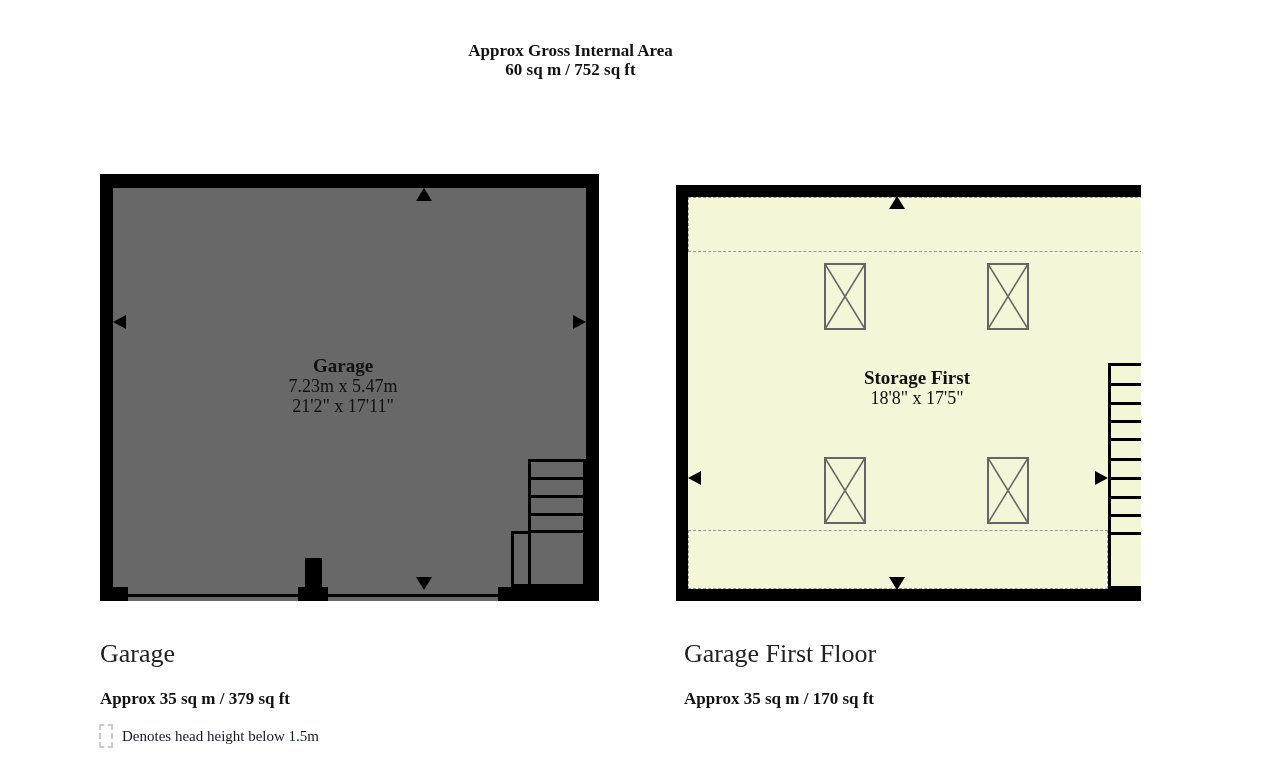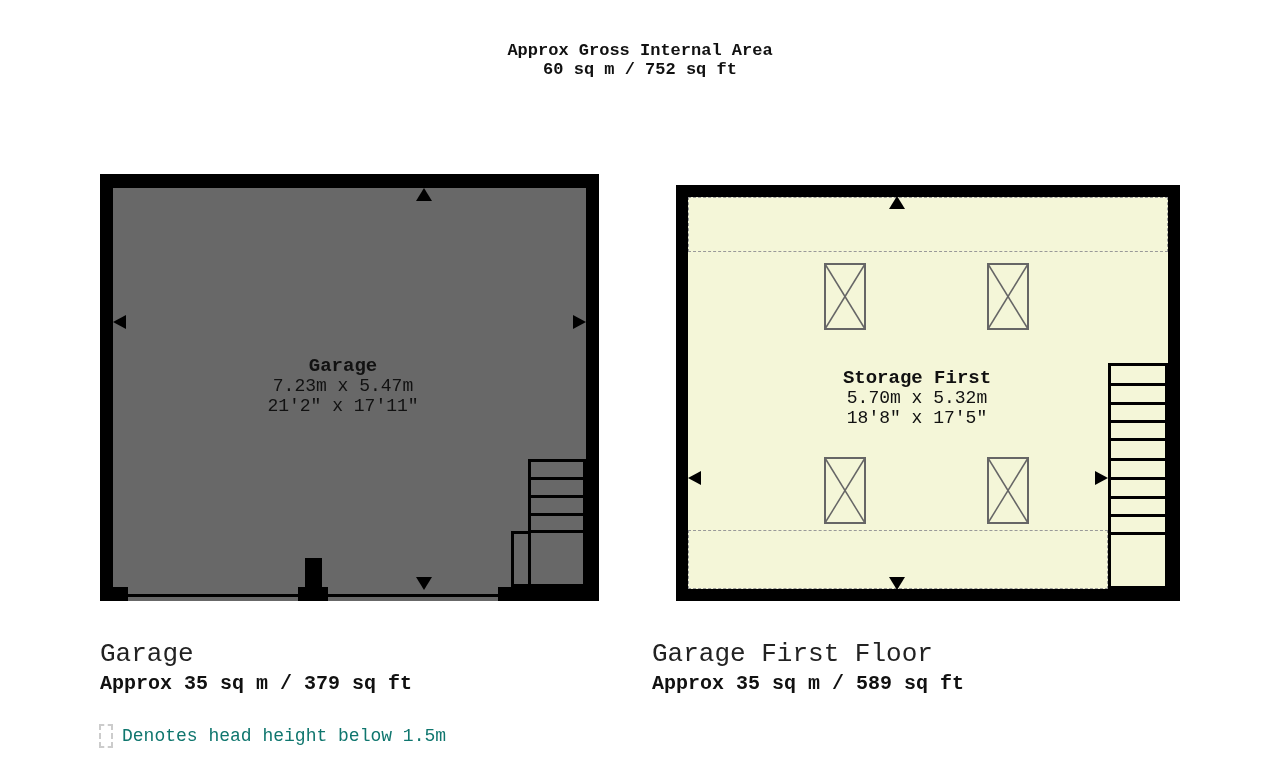--- a/index.html
+++ b/index.html
@@ -1,17 +1,17 @@
 <!DOCTYPE html>
 <html style="--wall: #000000; --ground-floor-fill: #686868; --first-floor-fill: #f4f6d8; --head-height-dash: #999999; --truss-outline: #666666; --legend-dash: #cccccc;"><head>
 <meta charset="utf-8">
 <style>
   html,body{margin:0;padding:0;background:#fff;}
-  .page{position:relative;width:1280px;height:760px;background:#ffffff;
-        font-family:Liberation Mono, monospace;color:#000;overflow:hidden;}
+  .page{position:relative;width:1141px;height:760px;background:#ffffff;
+        font-family:Liberation Serif, serif;color:#000;overflow:hidden;}
 
   
   .header{position:absolute;left:0;top:41px;width:100%;text-align:center;
           font-weight:bold;font-size:17px;line-height:19px;color:#111;}
 
   
   .plan{position:absolute;}
   .plan-ground{left:100px;top:174px;width:499px;height:427px;background:var(--ground-floor-fill,#686868);}
   .plan-first{left:676px;top:185px;width:504px;height:416px;background:var(--first-floor-fill,#f4f6d8);}
   .wall{position:absolute;background:var(--wall,#000);}
@@ -38,26 +38,26 @@
   
   .head-strip{position:absolute;box-sizing:border-box;border:1px dashed var(--head-height-dash,#999);}
   .strip-top{left:12px;top:12px;width:480px;height:55px;}
   .strip-bottom{left:12px;top:345px;width:420px;height:59px;}
 
   .truss{position:absolute;width:42px;height:67px;}
 
   
   .caption{position:absolute;color:#111;}
   .caption .ctitle{font-size:26px;line-height:28px;color:#222;}
-  .caption .carea{font-weight:bold;font-size:20px;margin-top:4px;}
+  .caption .carea{font-weight:bold;font-size:17px;margin-top:21px;}
 
   
   .legend{position:absolute;left:99px;top:724px;display:flex;align-items:center;}
   .legend-box{width:10px;height:20px;border:2px dashed var(--legend-dash,#ccc);margin-right:9px;}
-  .legend-text{font-size:18px;color:#0f766e;}
+  .legend-text{font-size:15px;color:#0f172a;}
 </style>
 </head>
 <body>
 
 <div class="page">
 
   <div class="header">
     <div>Approx Gross Internal Area</div>
     <div>60 sq m / 752 sq ft</div>
   </div>
@@ -139,32 +139,31 @@
       <div class="tread" style="top:166px;"></div>
     </div>
 
     <div class="arr arr-up" style="left:213px;top:11px;"></div>
     <div class="arr arr-left" style="left:12px;top:286px;"></div>
     <div class="arr arr-right" style="left:419px;top:286px;"></div>
     <div class="arr arr-down" style="left:213px;top:392px;"></div>
 
     <div class="room-label" style="left:12px;top:183px;width:458px;">
       <div class="rname">Storage First</div>
-      <div class="rdim">5.70m x 5.32m</div>
       <div class="rdim">18'8" x 17'5"</div>
     </div>
   </div>
 
   <div class="caption" style="left:100px;top:640px;">
     <div class="ctitle">Garage</div>
     <div class="carea">Approx 35 sq m / 379 sq ft</div>
   </div>
-  <div class="caption" style="left:652px;top:640px;">
+  <div class="caption" style="left:684px;top:640px;">
     <div class="ctitle">Garage First Floor</div>
-    <div class="carea">Approx 35 sq m / 589 sq ft</div>
+    <div class="carea">Approx 35 sq m / 170 sq ft</div>
   </div>
 
   <div class="legend">
     <div class="legend-box"></div>
     <div class="legend-text">Denotes head height below 1.5m</div>
   </div>
 
 </div>
 
 </body></html>

